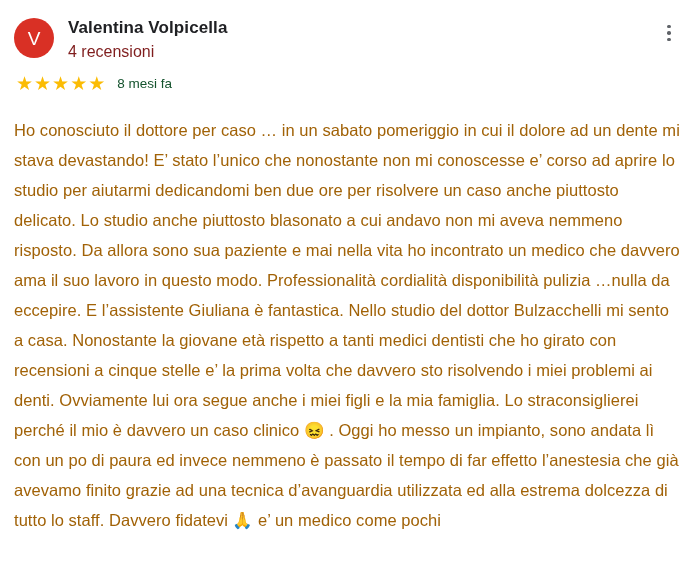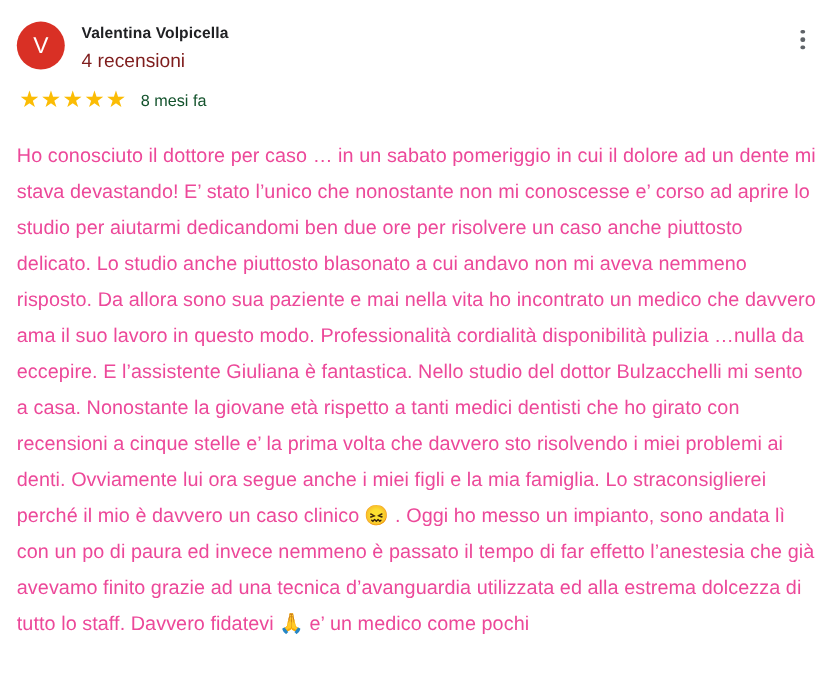--- a/index.html
+++ b/index.html
@@ -40,21 +40,21 @@
     justify-content: center;
     line-height: 1;
     margin-top: 2px;
   }
   .reviewer-block {
     flex: 1 1 auto;
     min-width: 0;
     padding-top: 1px;
   }
   .reviewer-name {
-    font-size: 13px;
+    font-size: 17px;
     font-weight: bold;
     color: #202124;
     letter-spacing: 0.1px;
     line-height: 22px;
   }
   .reviewer-count {
     font-size: 16px;
     color: #7f1d1d;
     line-height: 20px;
     margin-top: 3px;
@@ -96,21 +96,21 @@
     color: #fbbc04;
   }
   .time-ago {
     font-size: 13.5px;
     color: #14532d;
   }
   .review-text {
     margin-top: 22px;
     font-size: 16.5px;
     line-height: 30px;
-    color: #ec4899;
+    color: #a16207;
     letter-spacing: 0.05px;
     text-align: left;
     word-wrap: break-word;
   }
 </style>
 </head>
 <body>
 
 <div class="review-card">
 

